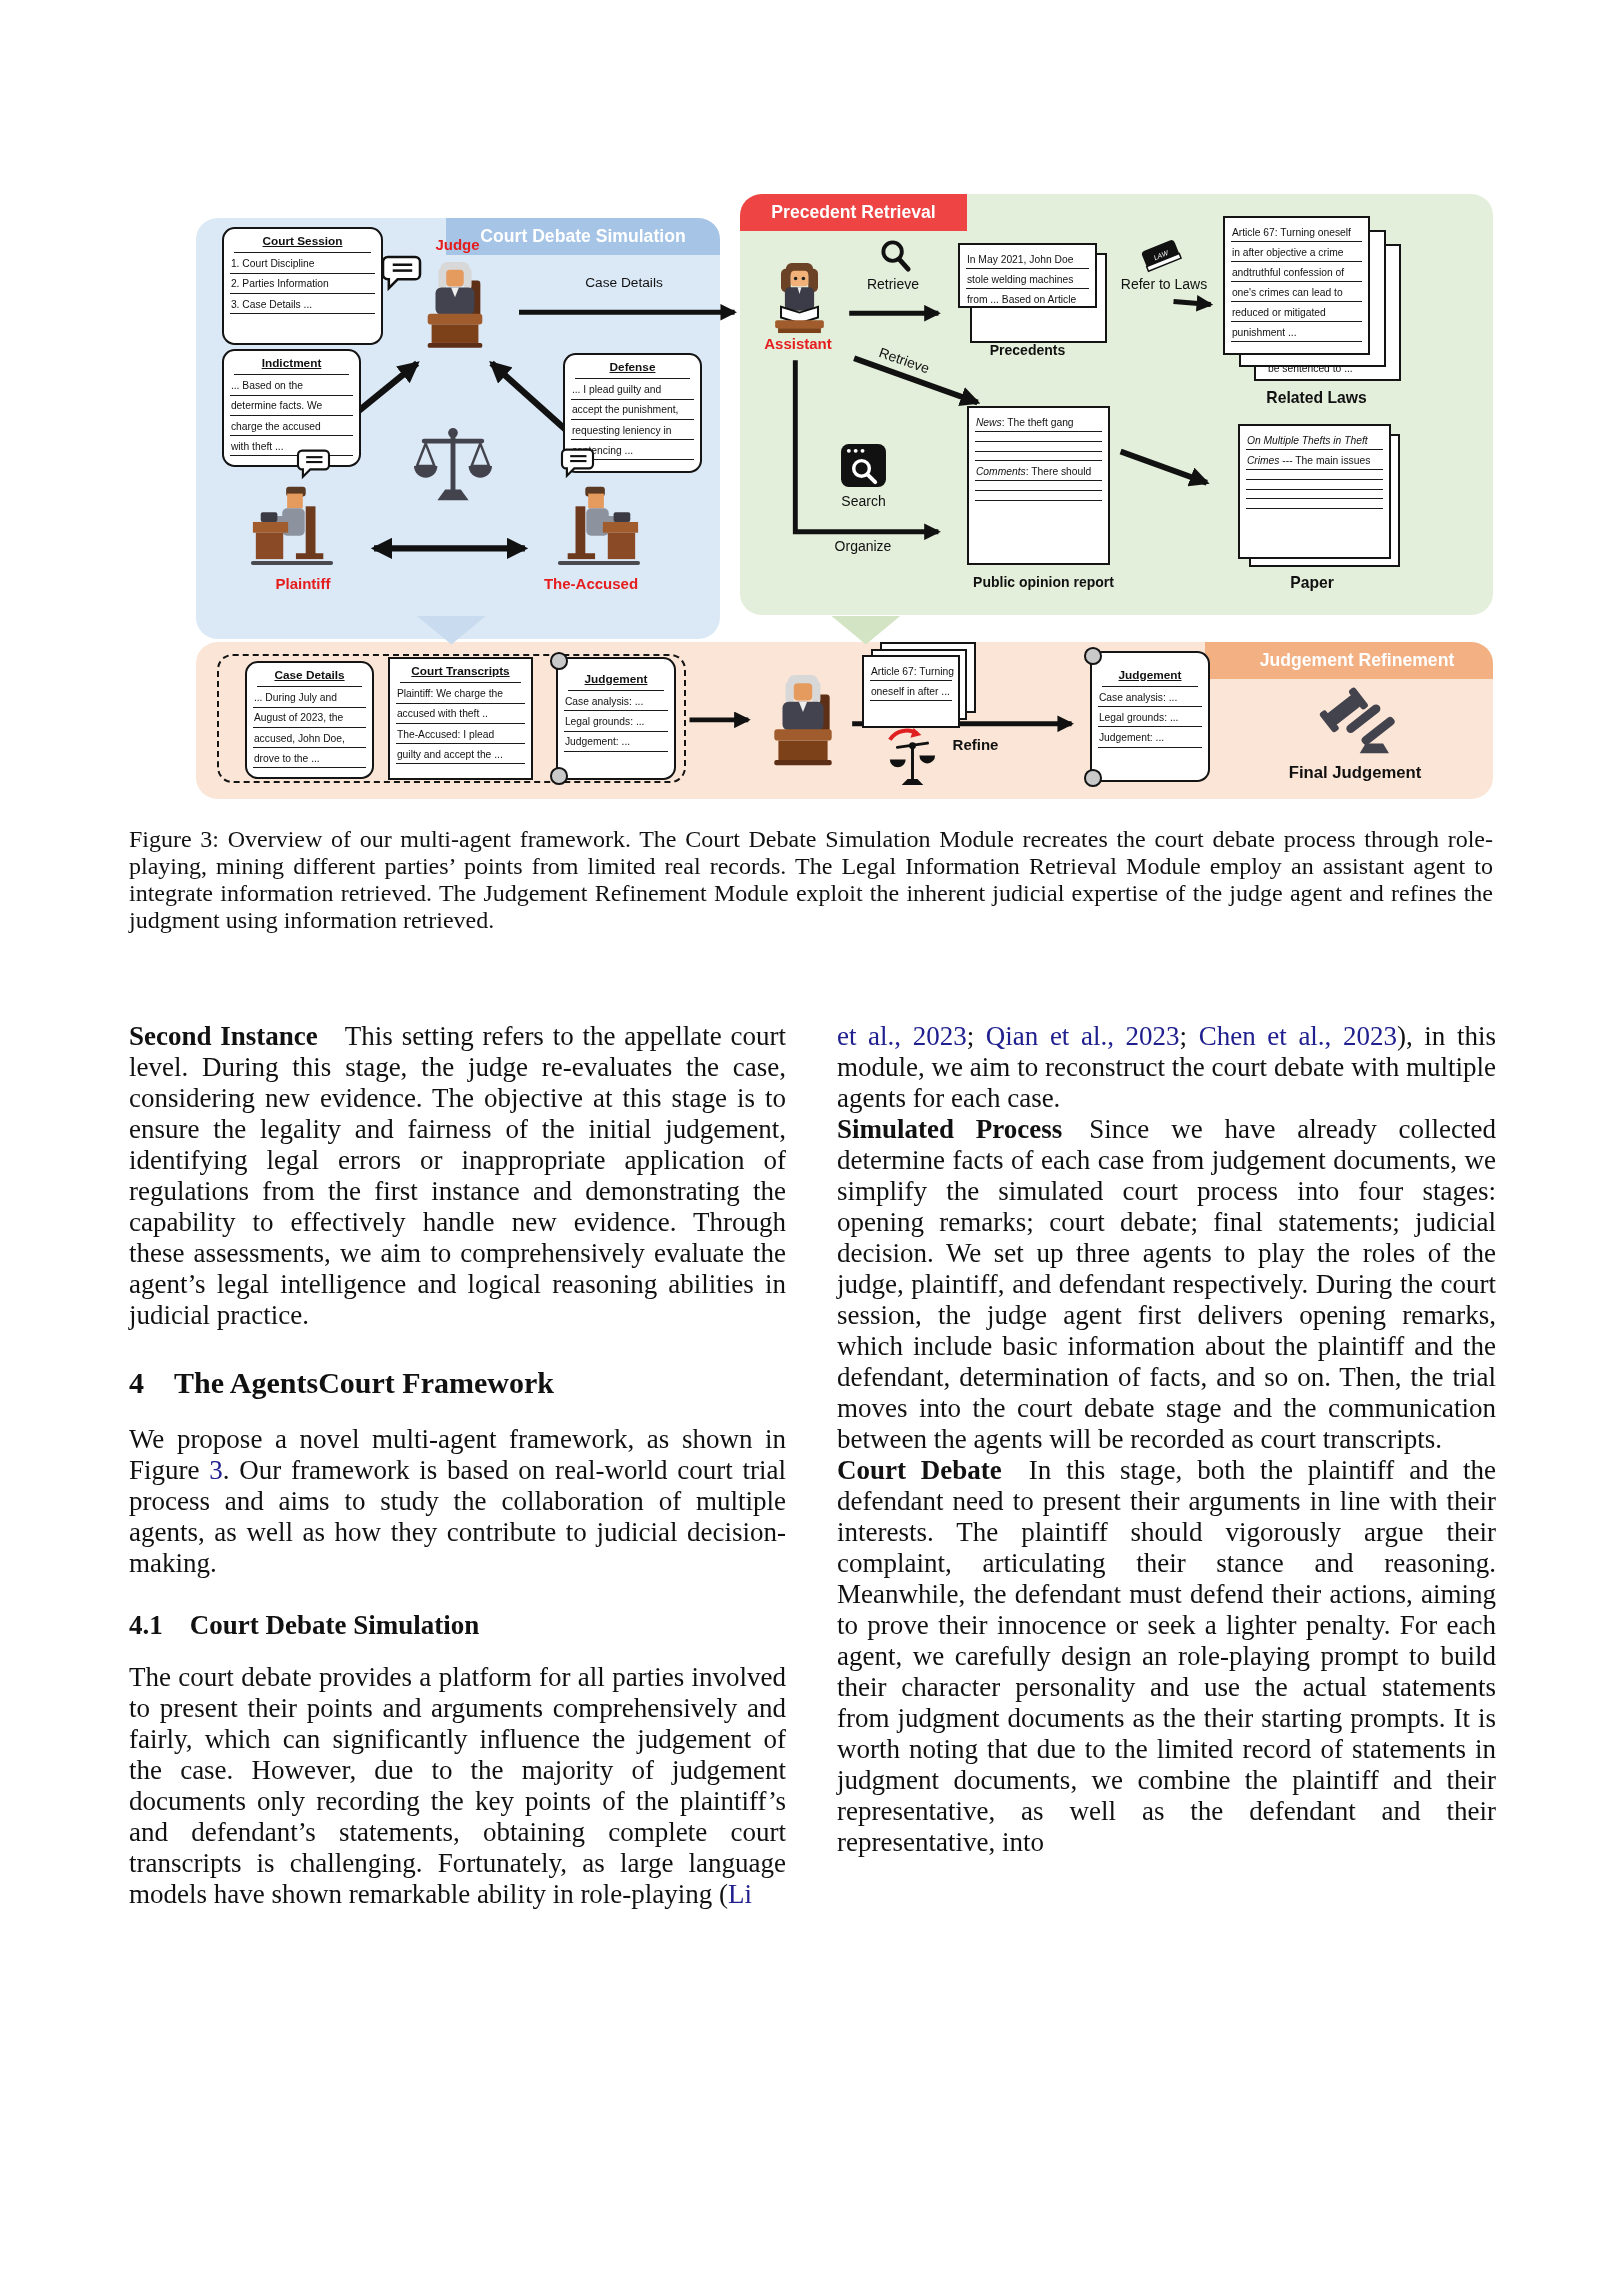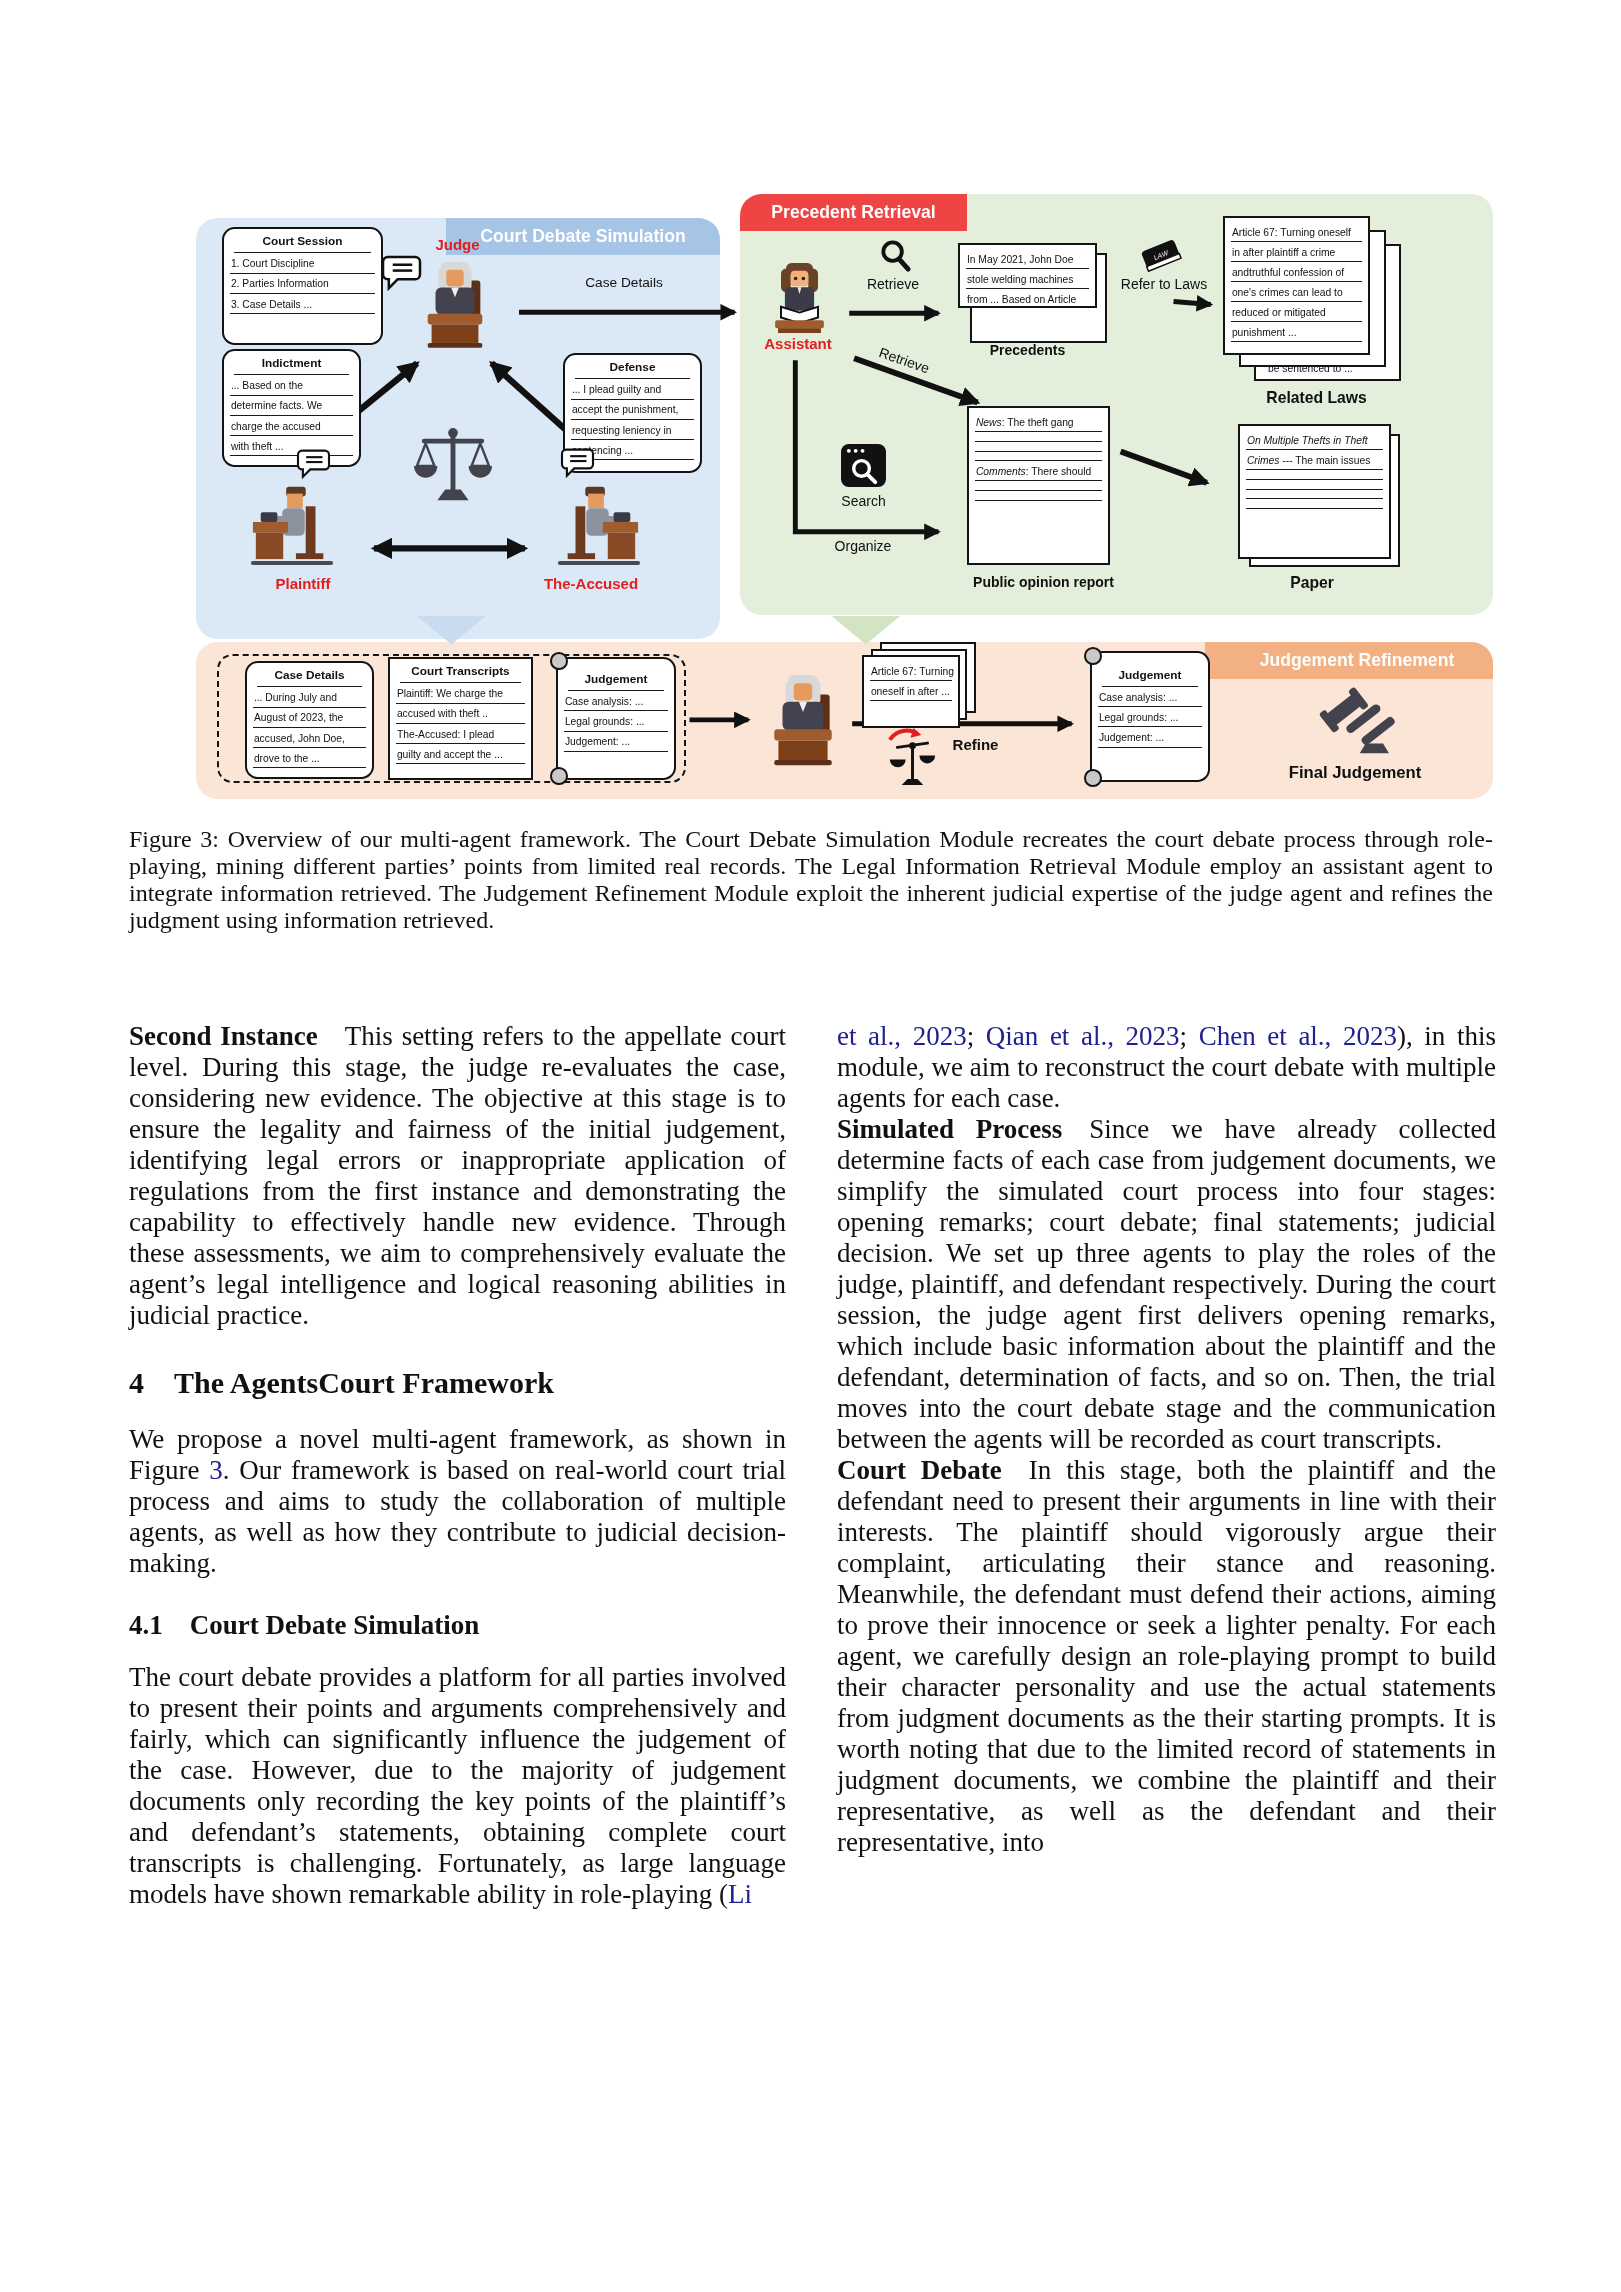--- a/index.html
+++ b/index.html
@@ -14,21 +14,21 @@
   .band{position:absolute;height:37px;display:flex;align-items:center;justify-content:center;color:#fff;font-weight:bold;font-size:17.6px;z-index:2;}
   .band-blue{top:0;right:0;width:274px;background:#a6c4e5;border-radius:0 21.6px 0 0;}
   .band-green{top:0;left:0;width:227px;background:#ef4444;border-radius:21.6px 0 0 0;}
   .band-orange{top:0;right:0;width:272px;background:#f2b083;border-radius:0 21.6px 0 0;padding-left:16px;}
 
   .overlay{position:absolute;left:0;top:0;z-index:2;}
 
   .card{position:absolute;background:#fff;border:2px solid #141414;font-size:10.3px;line-height:1;padding:3.9px 5.9px 2px;box-sizing:border-box;z-index:4;overflow:hidden;}
   .rounded{border-radius:12.7px;}
   .stack-back{position:absolute;background:#fff;border:2px solid #141414;box-sizing:border-box;z-index:3;}
-  .card-title{font-weight:bold;font-size:11.8px;text-align:center;padding:2.9px 0 4.9px;border-bottom:1.6px solid #1a1a1a;margin:0 3.9px;white-space:nowrap;}
+  .card-title{font-weight:bold;font-size:11.8px;text-align:center;padding:2.9px 0 4.9px;border-bottom:1.6px solid #1a1a1a;margin:0 3.9px;white-space:nowrap;text-decoration:underline;}
   .fig-line{border-bottom:1.6px solid #1a1a1a;padding:5.9px 1px 2.9px;white-space:nowrap;}
   .i{font-style:italic}
 
   .red-label{position:absolute;color:#e51d1d;font-weight:bold;font-size:15px;text-align:center;z-index:5;}
   .flabel{position:absolute;font-size:13.7px;text-align:center;color:#111;z-index:5;white-space:nowrap;}
   .fb{font-weight:bold;}
   .icon{position:absolute;z-index:5;}
   .curl{position:absolute;width:13.7px;height:13.7px;background:#c9c9c9;border:2px solid #141414;border-radius:50%;z-index:5;}
   .backline{position:absolute;font-size:10.3px;white-space:nowrap;z-index:3;color:#111;}
 
@@ -246,21 +246,21 @@
   </div>
   <div class="flabel" style="left:980px;top:144px;width:110px;font-size:14px;">Refer to Laws</div>
 
   <div class="stack-back" style="left:1125px;top:112px;width:147px;height:137px;"></div>
   <div class="backline" style="left:1139px;top:231px;">be sentenced to ...</div>
   <div class="stack-back" style="left:1110px;top:98px;width:147px;height:137px;"></div>
   <div class="backline" style="left:1125px;top:212px;">ordered ...</div>
   <div class="card" style="left:1094px;top:84px;width:147px;height:139px;z-index:4;">
     <div>
         <div class="fig-line">Article 67: Turning oneself</div>
-        <div class="fig-line">in after plaintiff a crime</div>
+        <div class="fig-line">in after objective a crime</div>
         <div class="fig-line">andtruthful confession of</div>
         <div class="fig-line">one's crimes can lead to</div>
         <div class="fig-line">reduced or mitigated</div>
         <div class="fig-line">punishment ...</div>
       </div>
   </div>
   <div class="flabel fb" style="left:1104px;top:257px;width:167px;font-size:15.7px;">Related Laws</div>
 
   <div class="icon" style="left:712px;top:312px;">
     <svg width="45" height="43" viewBox="0 0 46 44">

